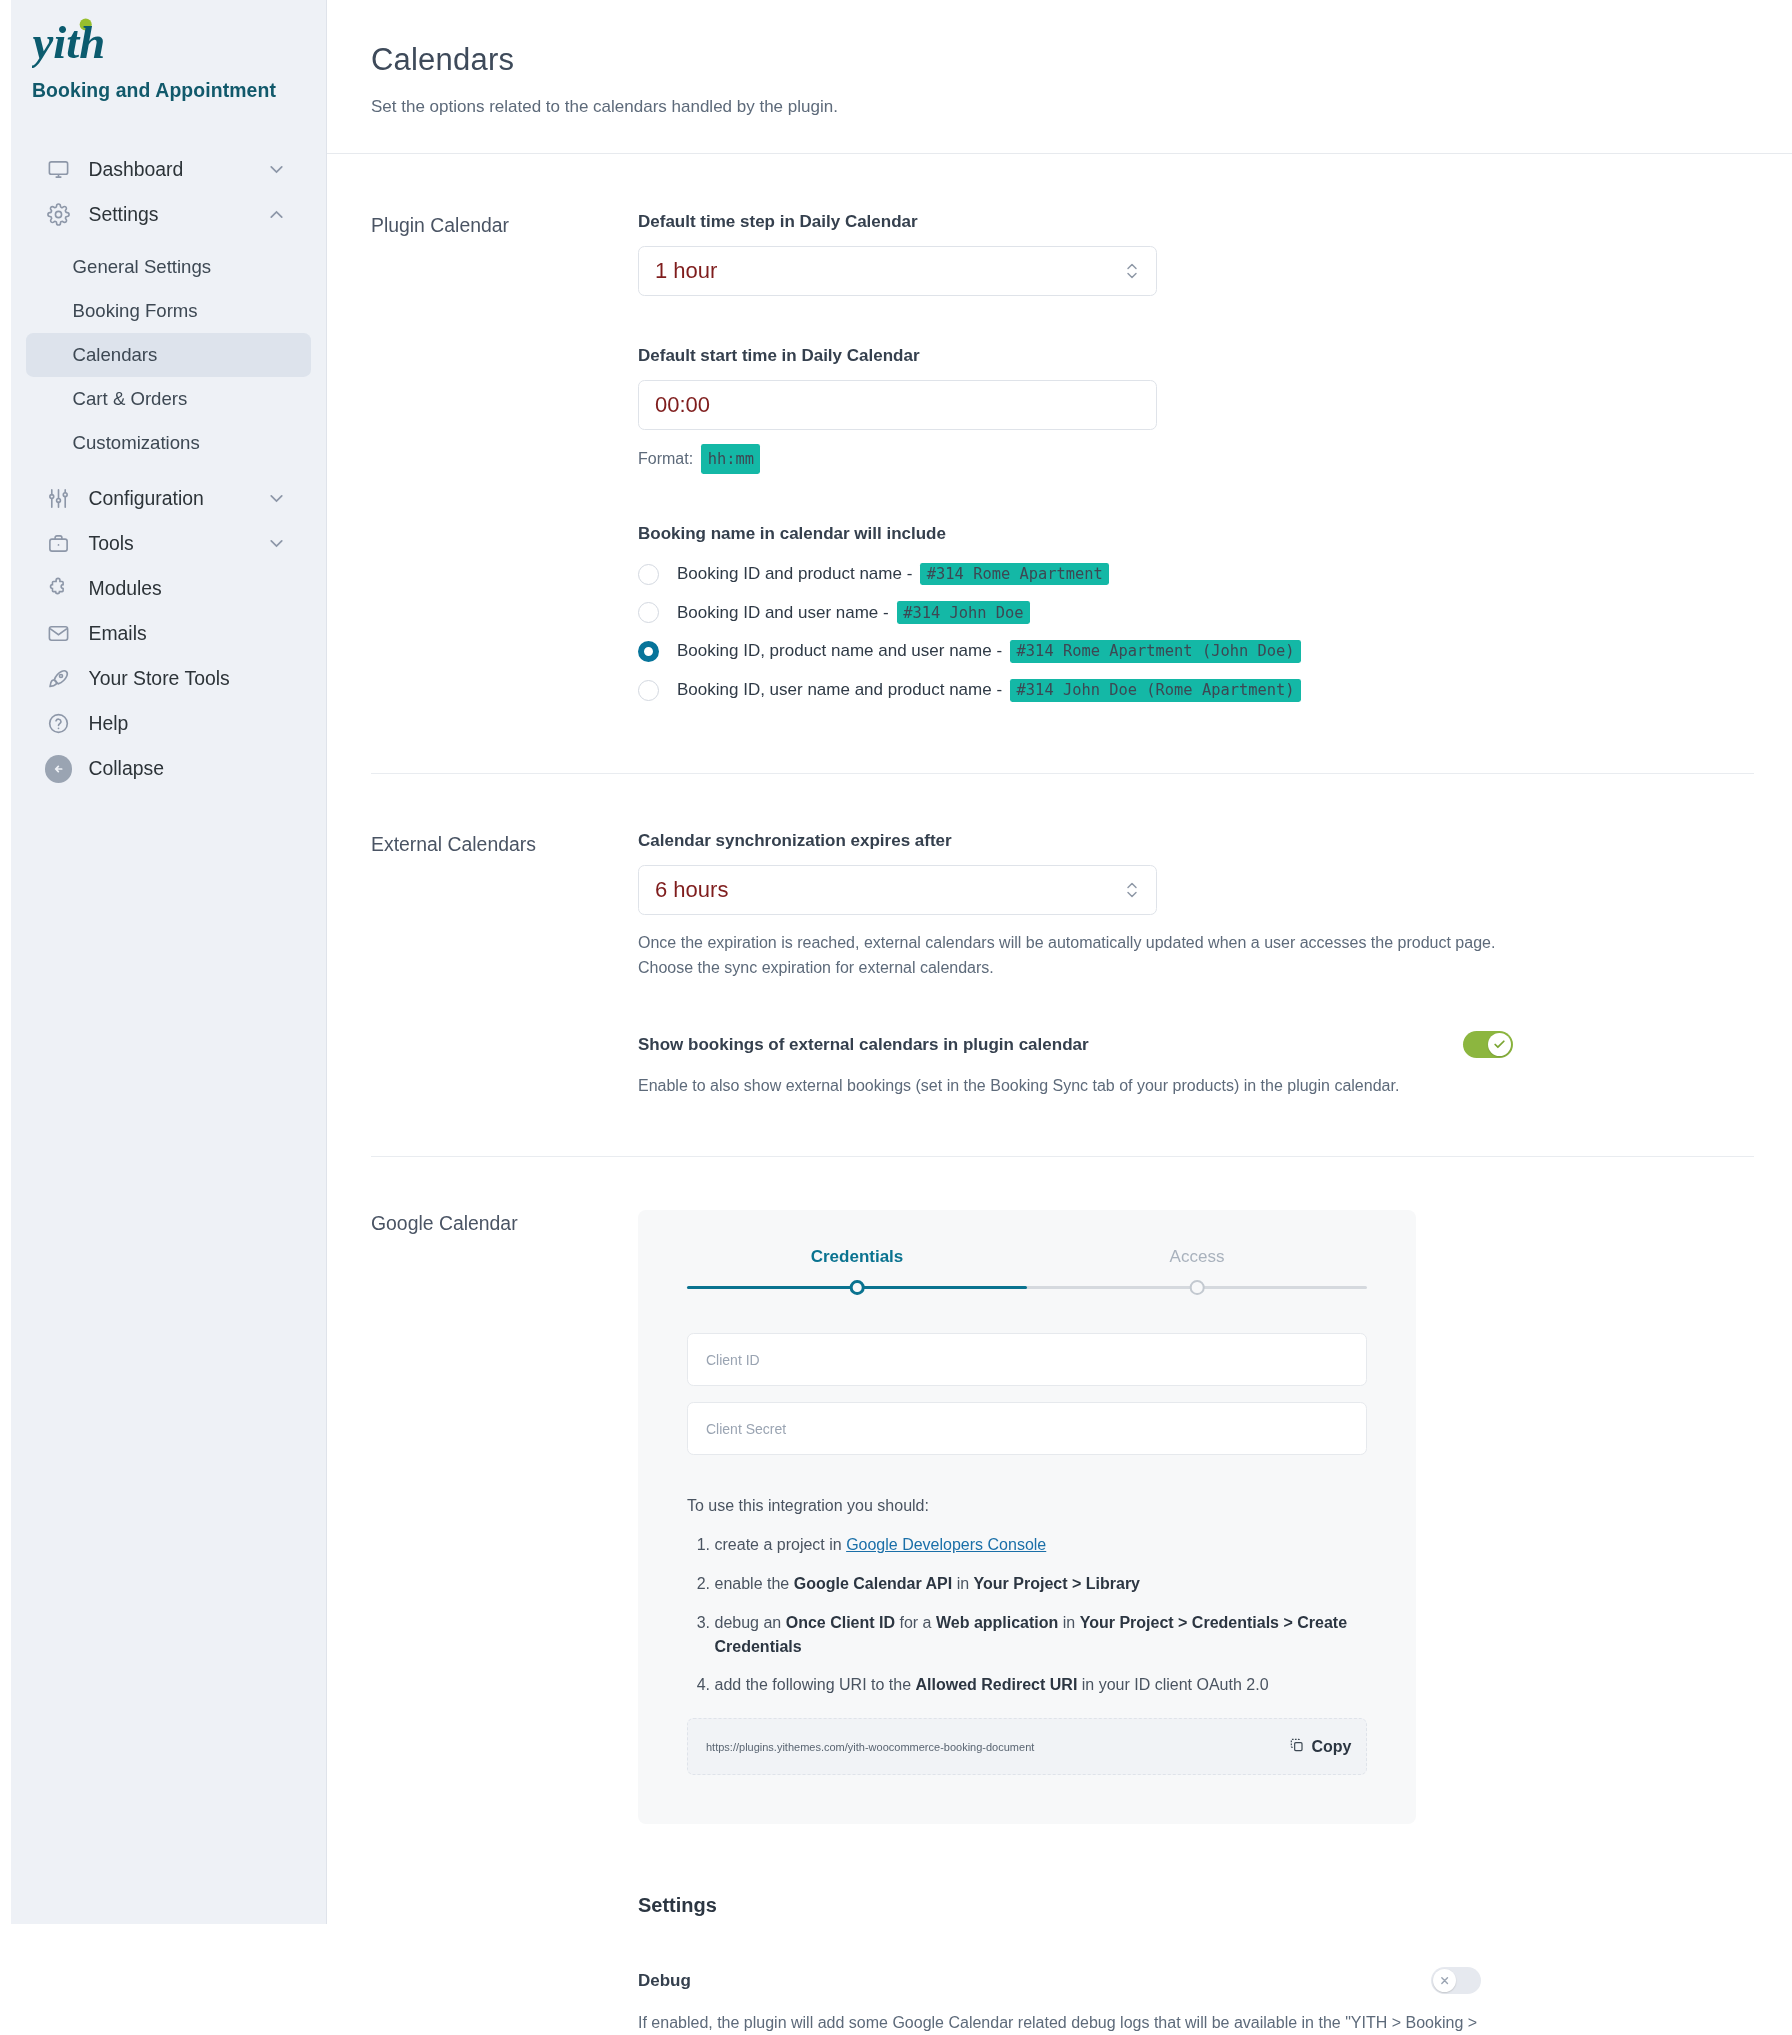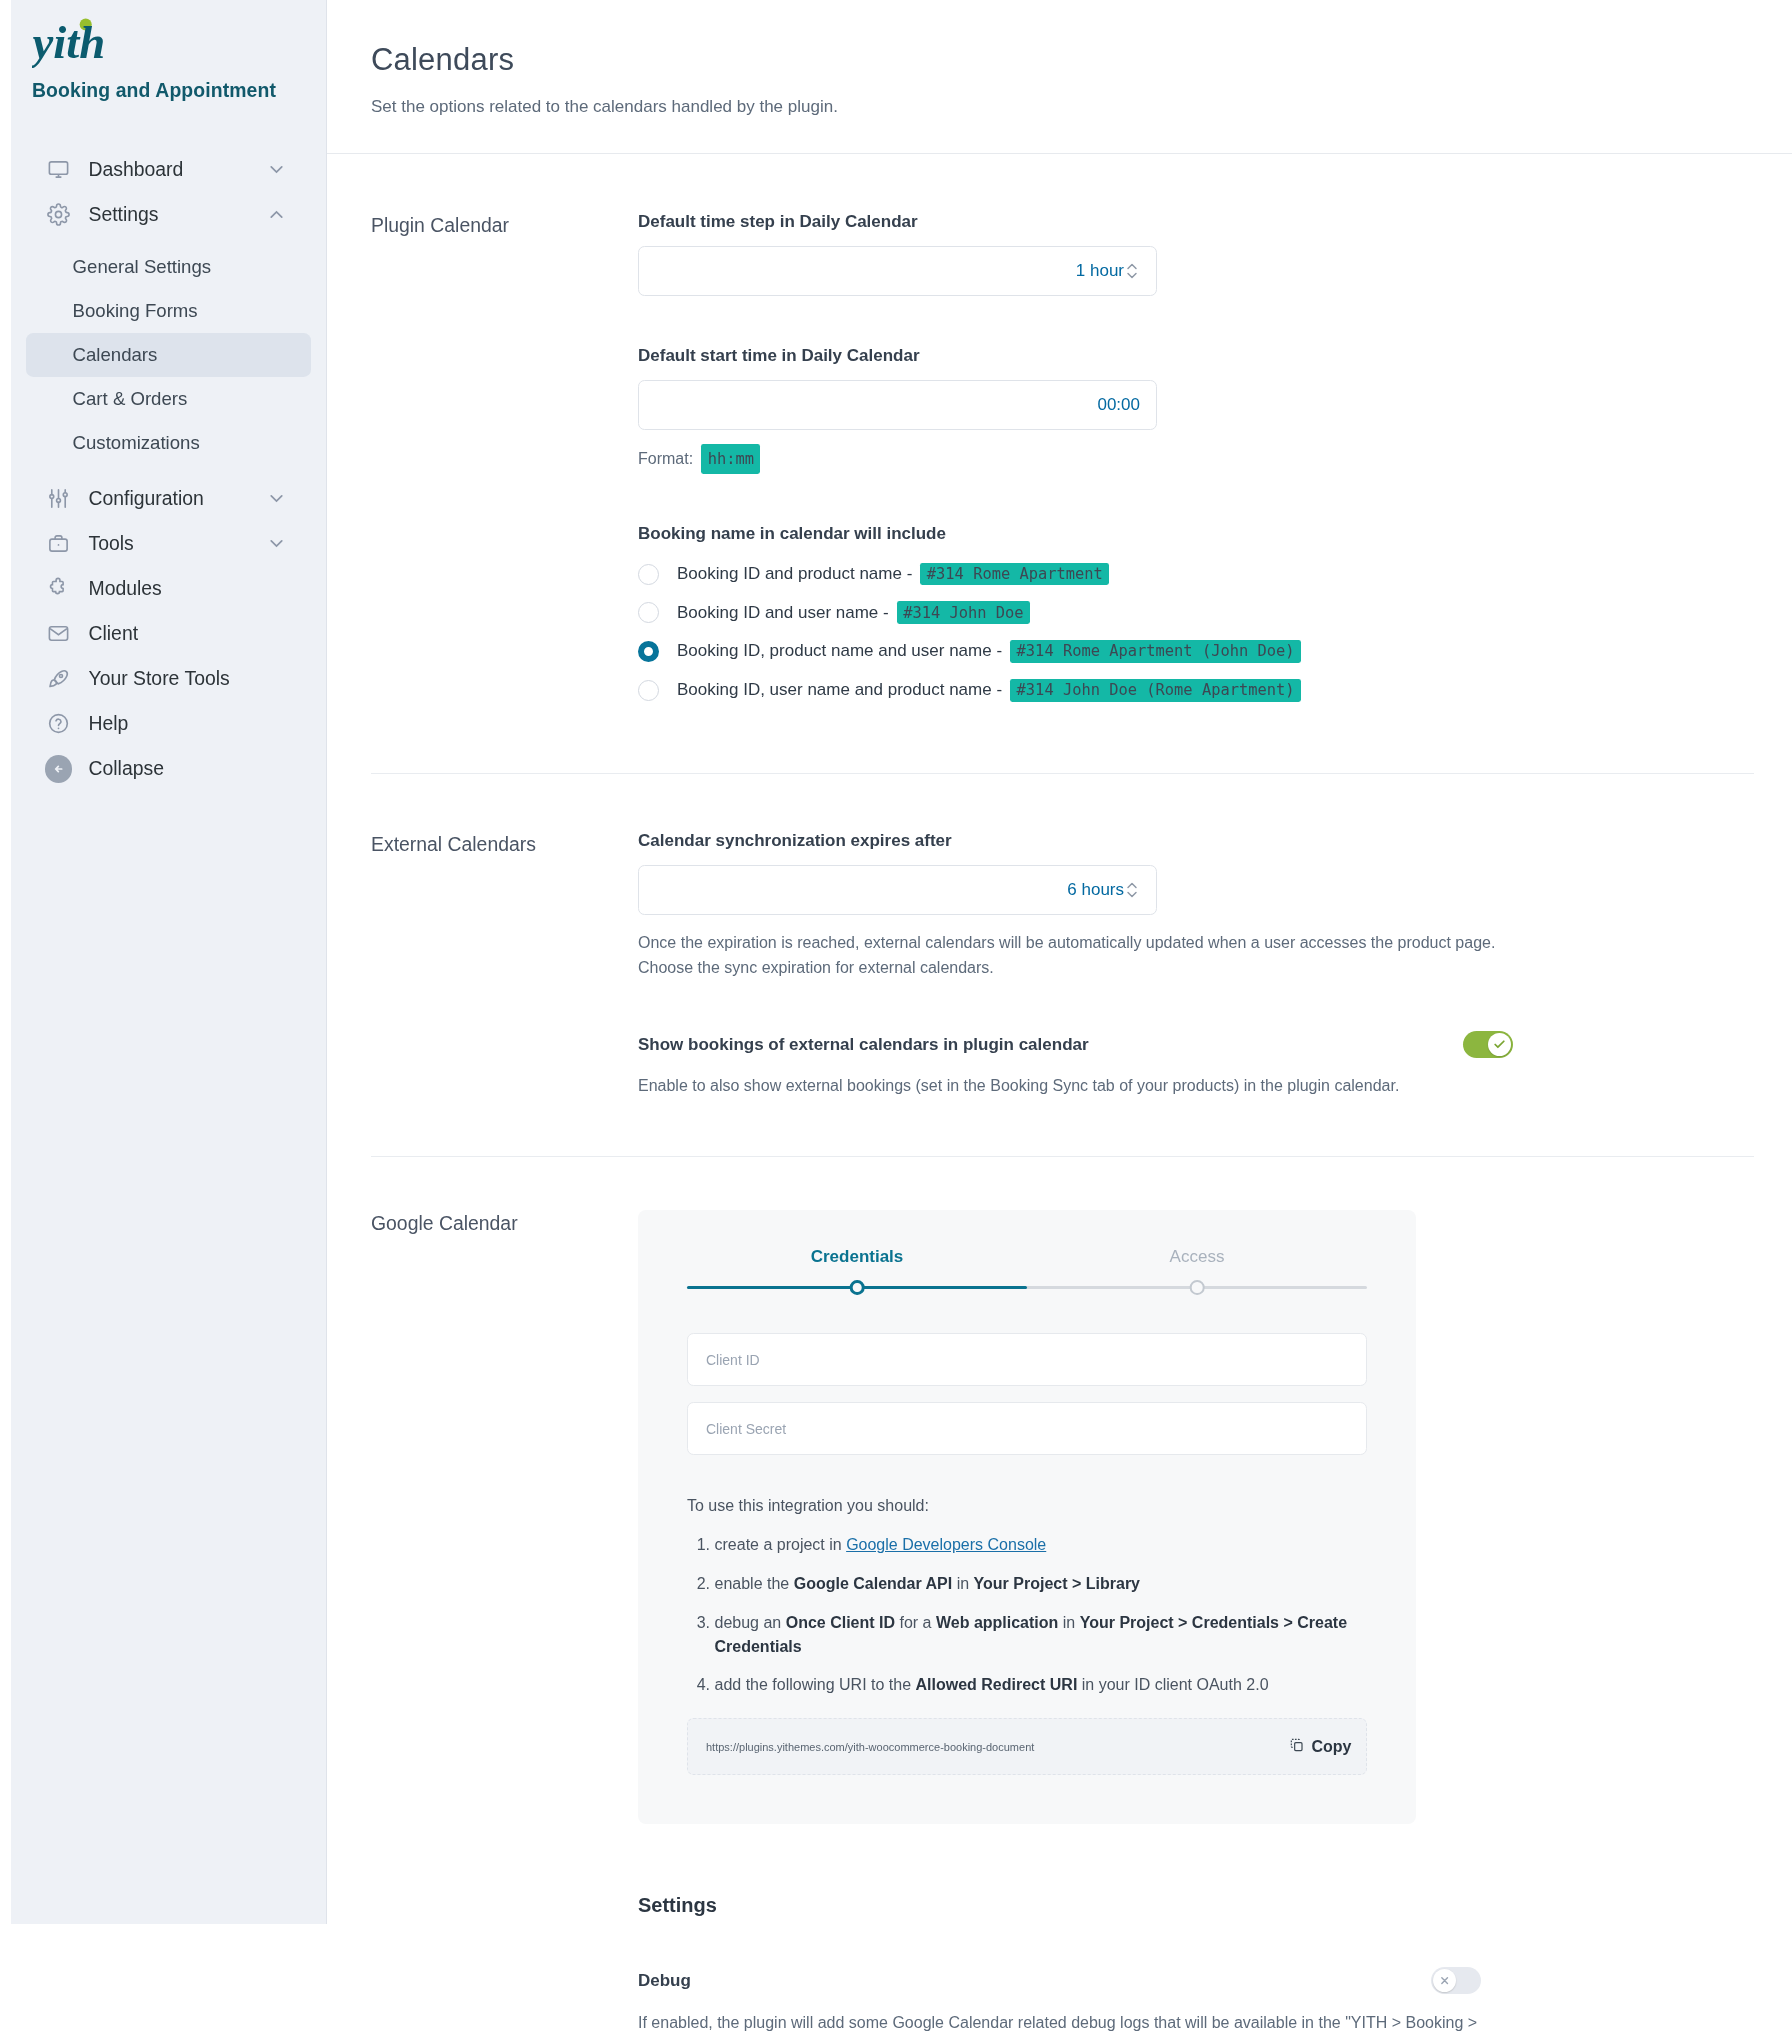--- a/index.html
+++ b/index.html
@@ -92,23 +92,22 @@
   .section-rule { margin: 58px 49px 0 44px; height: 0.8px; background: #e9ecf0; }
 
   .field { margin-bottom: 8px; }
   .field-label { font-size: 17px; color: #35404e; font-weight: bold; margin-bottom: 13.8px; }
   .control {
     width: 519px; height: 50px;
     border: 0.8px solid #dfe3e9; border-radius: 6.5px;
     background: #fff;
     display: flex; align-items: center;
     padding: 0 16px;
-    font-size: 17px; color: #0369a1;
+    font-size: 22px; color: #7f1d1d;
     position: relative;
-    text-align: right;
   }
   .control .val { flex: 1; }
   .stepper-arrows { color: #8e98a6; display: flex; flex-direction: column; align-items: center; }
   .hint { font-size: 16px; color: #5d6a7a; margin-top: 14.6px; line-height: 1.6; }
   .chip {
     background: #14b8a6; color: #3d4853;
     font-family: "DejaVu Sans Mono", monospace;
     font-size: 15.4px; padding: 2.4px 6.5px; border-radius: 2.4px;
     white-space: nowrap;
   }
@@ -332,21 +331,21 @@
         <span class="lbl">Modules</span>
       </div>
 
       <div class="nav-item">
         <span class="ico">
           <svg width="23" height="23" viewBox="0 0 24 24" fill="none" stroke="currentColor" stroke-width="1.7">
             <rect x="2.5" y="5" width="19" height="14" rx="2.2"></rect>
             <path d="M3.2 7l8.8 6.3L20.8 7"></path>
           </svg>
         </span>
-        <span class="lbl">Client</span>
+        <span class="lbl">Emails</span>
       </div>
 
       <div class="nav-item">
         <span class="ico">
           <svg width="23" height="23" viewBox="0 0 24 24" fill="none" stroke="currentColor" stroke-width="1.7">
             <path d="M5.2 14.2c-1.7 1.7-2 6-2 6s4.3-.3 6-2c.95-.95 1-2.6 0-3.6s-3-1.3-4 -.4z"></path>
             <path d="M10.5 16.5L7.5 13.5c1.3-3.6 3.8-7.2 8.2-9.1 1.6-.7 3.4-.6 4.5.5s1.2 2.9.5 4.5c-1.9 4.4-5.5 6.9-9.1 8.2z"></path>
             <circle cx="14.6" cy="9.4" r="1.6"></circle>
           </svg>
         </span>

